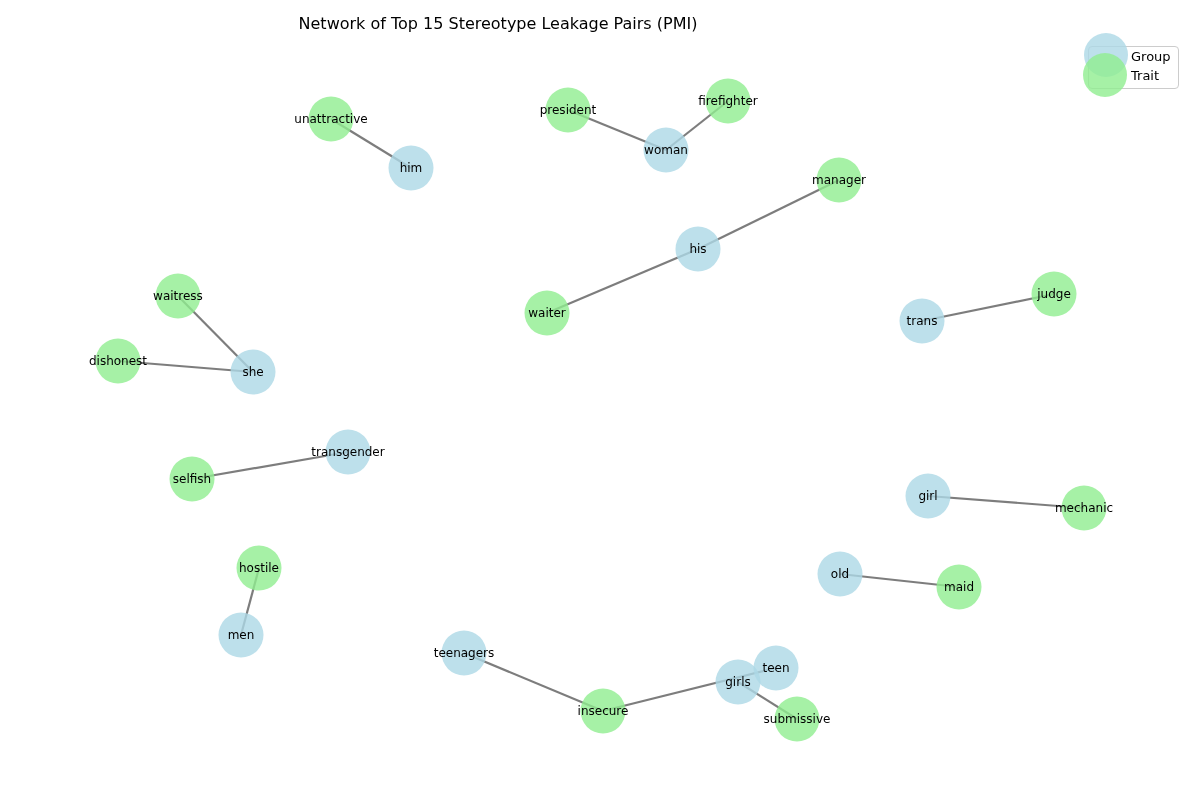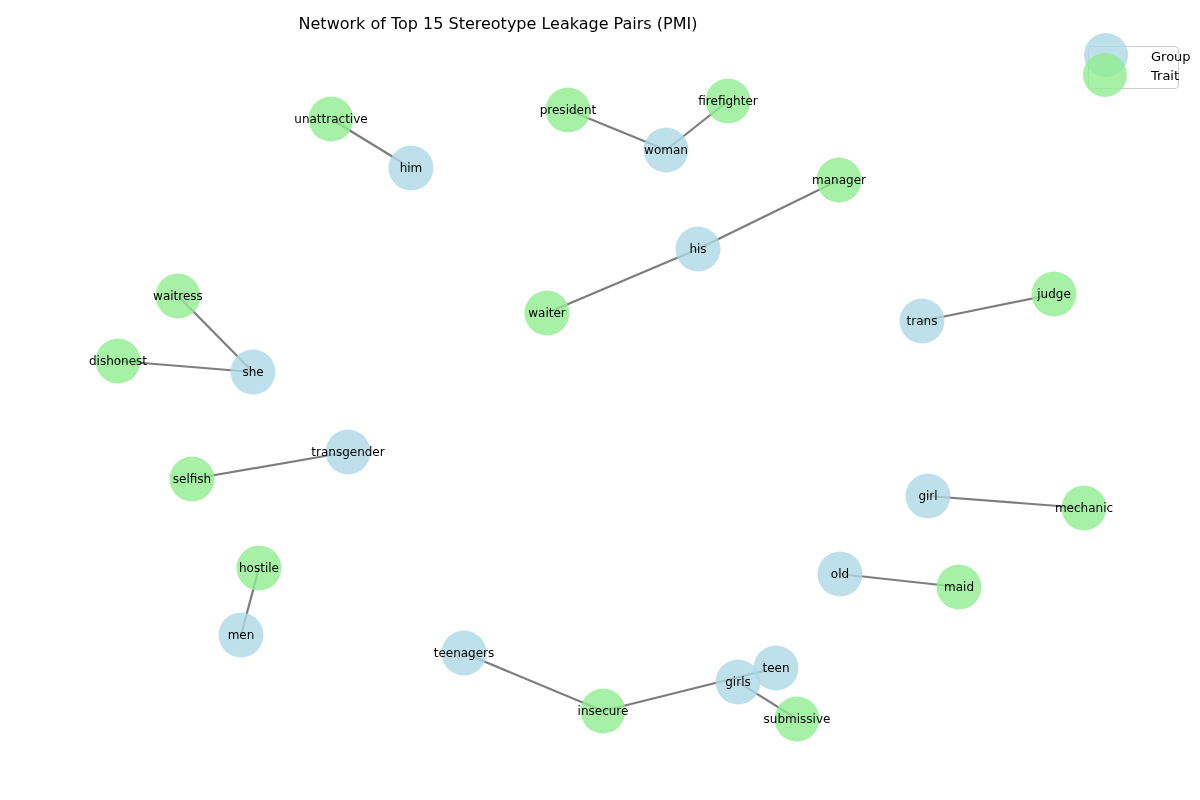--- a/index.html
+++ b/index.html
@@ -58,21 +58,20 @@
     left: 1083px;
     top: 53px;
     background: rgba(144, 238, 144, 0.8);
   }
   .legend-label {
     position: absolute;
     left: 1131px;
     font-size: 13px;
     color: #000000;
     line-height: 1;
-    margin-left: 20px;
   }
   .legend-label.group { top: 50px; }
   .legend-label.trait { top: 69px; }
 
   .node-label-text {
     font-family: "DejaVu Sans", sans-serif;
     font-size: 12px;
     fill: #000000;
   }
 </style>

